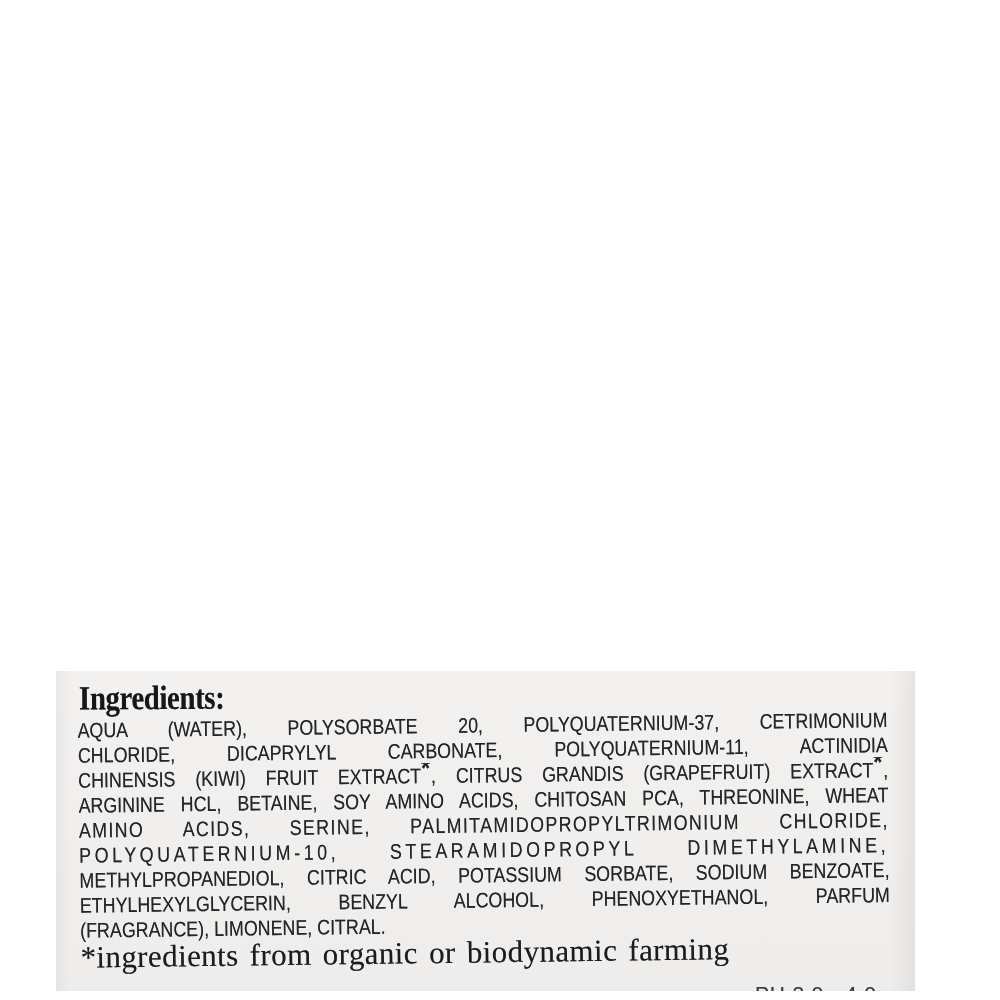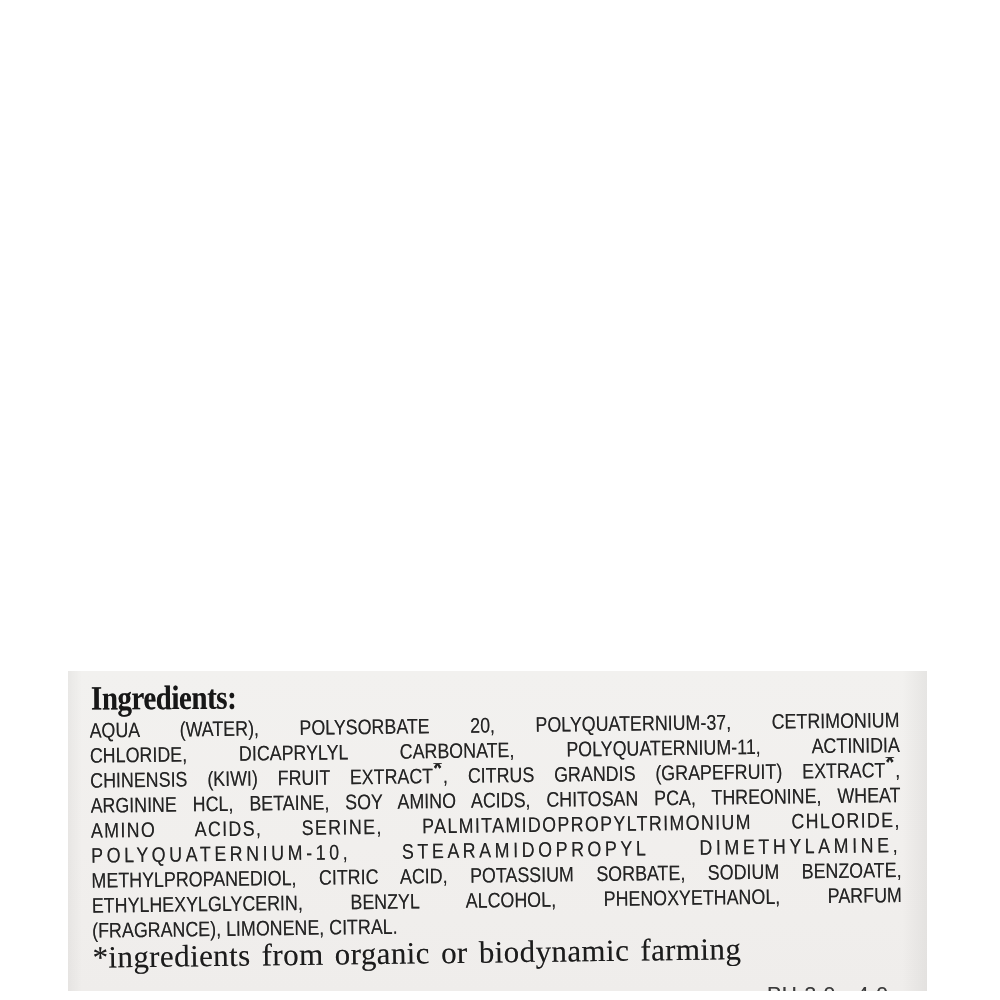--- a/index.html
+++ b/index.html
@@ -13,21 +13,21 @@
   }
   .stage {
     position: relative;
     width: 1000px;
     height: 1000px;
     background: var(--page-bg, #ffffff);
   }
   
   .label-panel {
     position: absolute;
-    left: 68px;
+    left: 56px;
     top: 671px;
     width: 859px;
     height: 320px;
     overflow: hidden;
     background:
       linear-gradient(90deg, rgba(0,0,0,0.040) 0px, rgba(0,0,0,0) 14px, rgba(0,0,0,0) 834px, rgba(0,0,0,0.050) 859px),
       linear-gradient(180deg, #f2f1ef 0%, #f1efed 55%, #efedeb 100%);
   }
   .heading-wrap {
     position: absolute;

